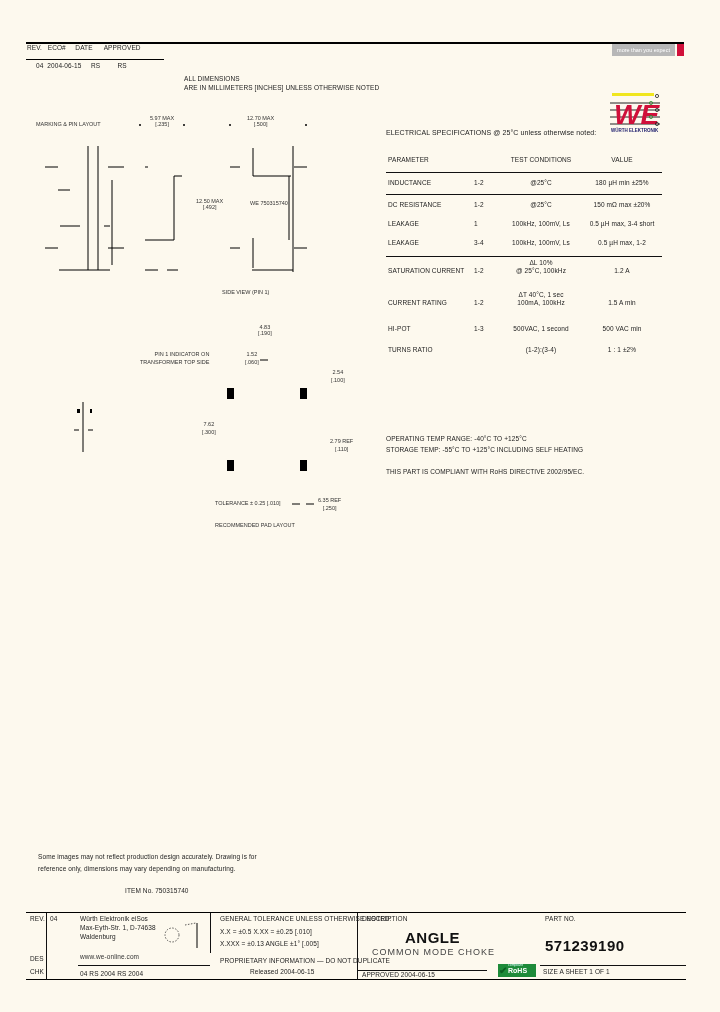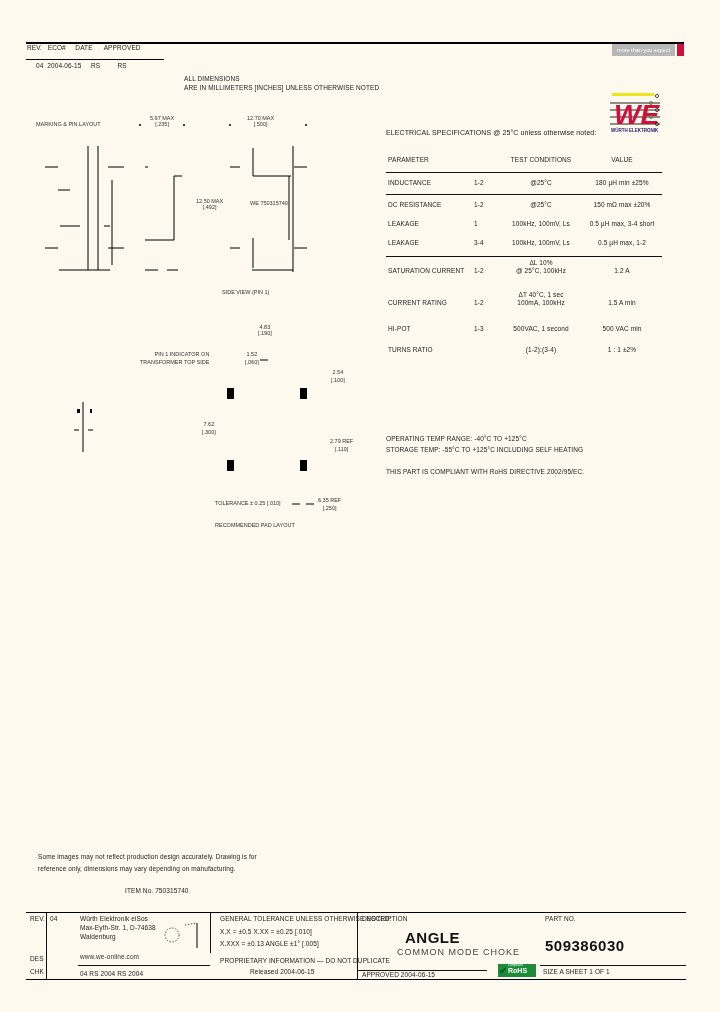--- a/index.html
+++ b/index.html
@@ -32,21 +32,21 @@
     
     #notes { left: 386px; top: 433px; line-height: 11px; }
 
     
     #bot-notes { left: 38px; top: 851px; line-height: 12px; }
     #bot-center { left: 125px; top: 887px; }
 
     
     #tb { left: 26px; top: 912px; width: 660px; height: 68px; border-top: 1.5px solid #000; border-bottom: 1.5px solid #000; }
     #tb-filter { left: 405px; top: 929px; font-size: 15px; font-weight: bold; letter-spacing: 0.5px; }
-    #tb-sub { left: 372px; top: 947px; font-size: 9px; letter-spacing: 1px; color:#444;margin-left:25px; }
+    #tb-sub { left: 372px; top: 947px; font-size: 9px; letter-spacing: 1px; color:#444; }
     #tb-part { left: 545px; top: 937px; font-size: 15px; font-weight: bold; letter-spacing: 0.5px; }
     #rohs { left: 498px; top: 964px; width: 38px; height: 13px; background: #1e8b3a; color:#fff; font-size: 7px; font-weight: bold; line-height: 13px; padding-left: 10px; }
     #rohs .chk { position:absolute; left:1px; top:0; font-size:10px; color:#0b5d22; }
     #rohs .top { position:absolute; left:10px; top:-1px; font-size:3.5px; font-weight: normal; color:#dff; line-height:4px; }
 
     .label { font-size: 5.5px; color:#333; white-space: nowrap; }
     svg { overflow: visible; }
   </style>
 </head>
 <body>
@@ -305,20 +305,20 @@
 <div class="abs txt" style="left:220px;top:940px;">X.XXX = ±0.13   ANGLE ±1°  [.005]</div>
 <div class="abs txt" style="left:220px;top:957px;">PROPRIETARY INFORMATION — DO NOT DUPLICATE</div>
 <div class="abs txt" style="left:250px;top:968px;">Released   2004-06-15</div>
 
 <div class="abs txt" style="left:362px;top:915px;">DESCRIPTION</div>
 <div class="abs" id="tb-filter">ANGLE</div>
 <div class="abs" id="tb-sub">COMMON MODE CHOKE</div>
 <div class="abs txt" style="left:362px;top:971px;">APPROVED   2004-06-15</div>
 
 <div class="abs txt" style="left:545px;top:915px;">PART NO.</div>
-<div class="abs" id="tb-part">509386030</div>
+<div class="abs" id="tb-part">571239190</div>
 
 <div class="abs" id="rohs">
   <span class="chk">✔</span>
   <span class="top">compliant</span>
   <span>RoHS</span>
 </div>
 <div class="abs txt" style="left:543px;top:968px;">SIZE  A   SHEET  1 OF 1</div>
 
 </body></html>

